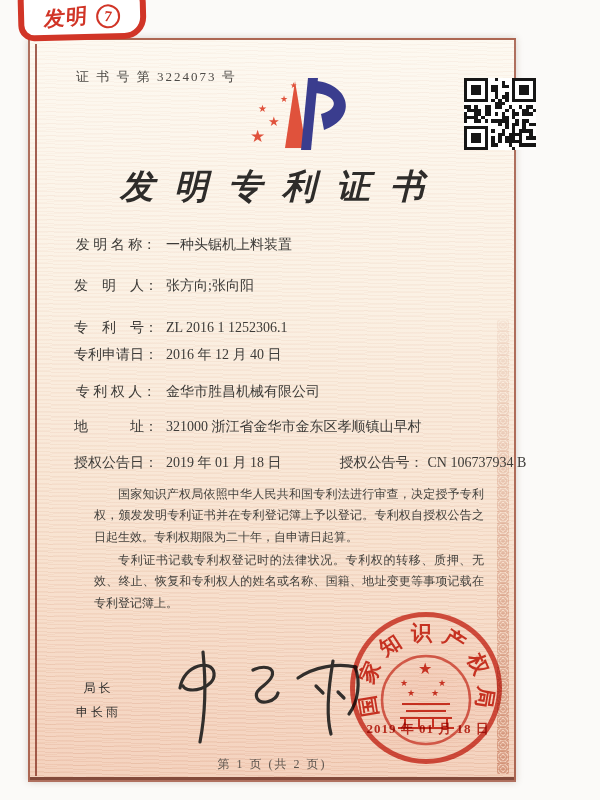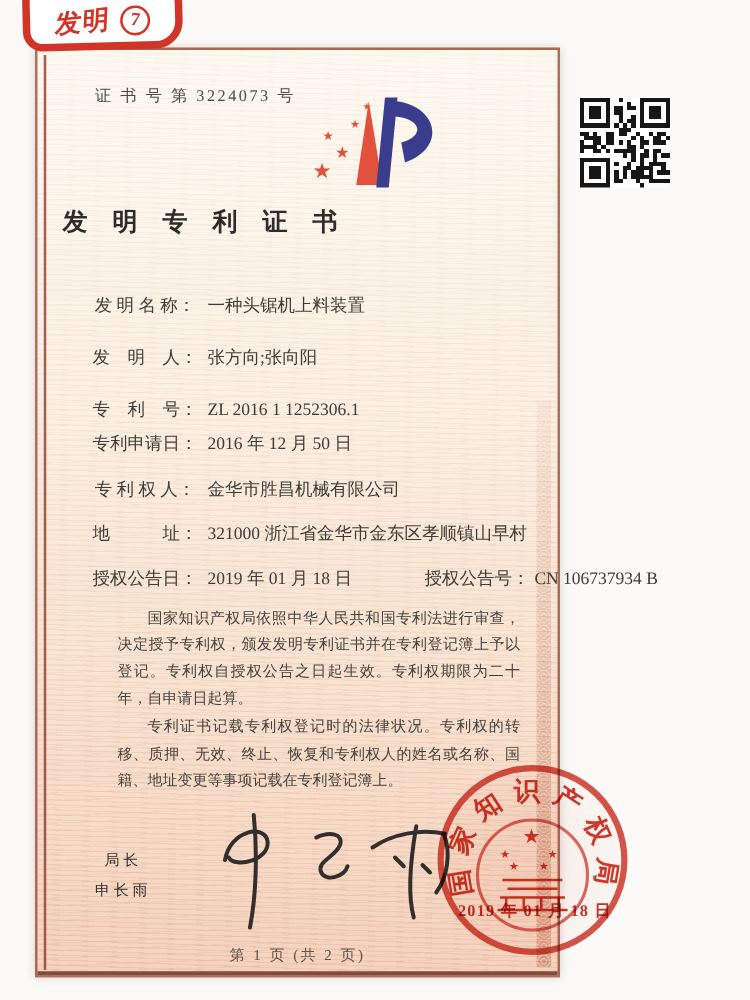--- a/index.html
+++ b/index.html
@@ -3,21 +3,21 @@
 <meta charset="utf-8">
 <style>
   html,body{margin:0;padding:0;background:#ffffff;}
   .photo{
     position:relative;width:600px;height:800px;overflow:hidden;
     background:#fbfaf8;
     font-family:"Liberation Serif","DejaVu Serif",serif;
   }
   
   .paper{
-    position:absolute;left:28px;top:38px;width:420px;height:744px;
+    position:absolute;left:28px;top:38px;width:488px;height:744px;
     background:linear-gradient(180deg,#fdf9f1 0%,#fbf1e4 35%,#f8e3d1 68%,#f4d2be 100%);
     border:2px solid rgba(148,66,46,.75);
     box-shadow:0 0 7px rgba(90,60,40,.22);
     box-sizing:border-box;
   }
   .paper::before{ 
     content:"";position:absolute;inset:0;pointer-events:none;
     background-image:
       repeating-linear-gradient(2deg, rgba(205,130,95,.16) 0 1px, transparent 1px 4px),
       repeating-linear-gradient(178deg, rgba(205,130,95,.10) 0 1px, transparent 1px 6px);
@@ -50,22 +50,22 @@
   .stamp-mark{
     color:#d13527;font-size:15px;font-weight:bold;line-height:20px;
     width:20px;height:20px;border:2px solid #d13527;border-radius:50%;
     text-align:center;transform:rotate(8deg);margin-bottom:2px;
   }
   
   .cert-no{position:absolute;left:46px;top:28px;font-size:13px;color:#4d4a46;letter-spacing:2px;}
   .logo{position:absolute;left:208px;top:28px;width:124px;height:92px;}
   .qr{position:absolute;left:434px;top:38px;width:72px;height:72px;background:#fff;}
   .title{
-    position:absolute;left:0;right:0;top:124px;
-    font-size:20px;font-weight:bold;color:#2e2c2a;letter-spacing:20px;text-indent:20px;
+    position:absolute;left:0;right:0;top:124px;text-align:center;
+    font-size:34px;font-weight:bold;color:#2e2c2a;letter-spacing:20px;text-indent:20px;font-style:italic;
   }
   
   .row{position:absolute;left:40px;right:26px;font-size:14px;color:#3d3b38;white-space:nowrap;}
   .row .lbl{display:inline-block;min-width:92px;text-align:center;}
   .row .val{margin-left:4px;margin-top:44px;}
   .row-name{top:196px;}
   .row-inventor{top:237px;}
   .row-patno{top:279px;}
   .row-appdate{top:306px;}
   .row-owner{top:343px;}
@@ -266,21 +266,21 @@
     <div class="row row-name">
       <span class="lbl">发 明 名 称：</span><span class="val">一种头锯机上料装置</span>
     </div>
     <div class="row row-inventor">
       <span class="lbl">发　明　人：</span><span class="val">张方向;张向阳</span>
     </div>
     <div class="row row-patno">
       <span class="lbl">专　利　号：</span><span class="val">ZL 2016 1 1252306.1</span>
     </div>
     <div class="row row-appdate">
-      <span class="lbl">专利申请日：</span><span class="val">2016 年 12 月 50 日</span>
+      <span class="lbl">专利申请日：</span><span class="val">2016 年 12 月 40 日</span>
     </div>
     <div class="row row-owner">
       <span class="lbl">专 利 权 人：</span><span class="val">金华市胜昌机械有限公司</span>
     </div>
     <div class="row row-addr">
       <span class="lbl">地　　　址：</span><span class="val">321000 浙江省金华市金东区孝顺镇山早村</span>
     </div>
     <div class="row row-grant">
       <span class="lbl">授权公告日：</span><span class="val">2019 年 01 月 18 日</span><span class="grant-right">授权公告号：</span><span class="val">CN 106737934 B</span>
     </div>

